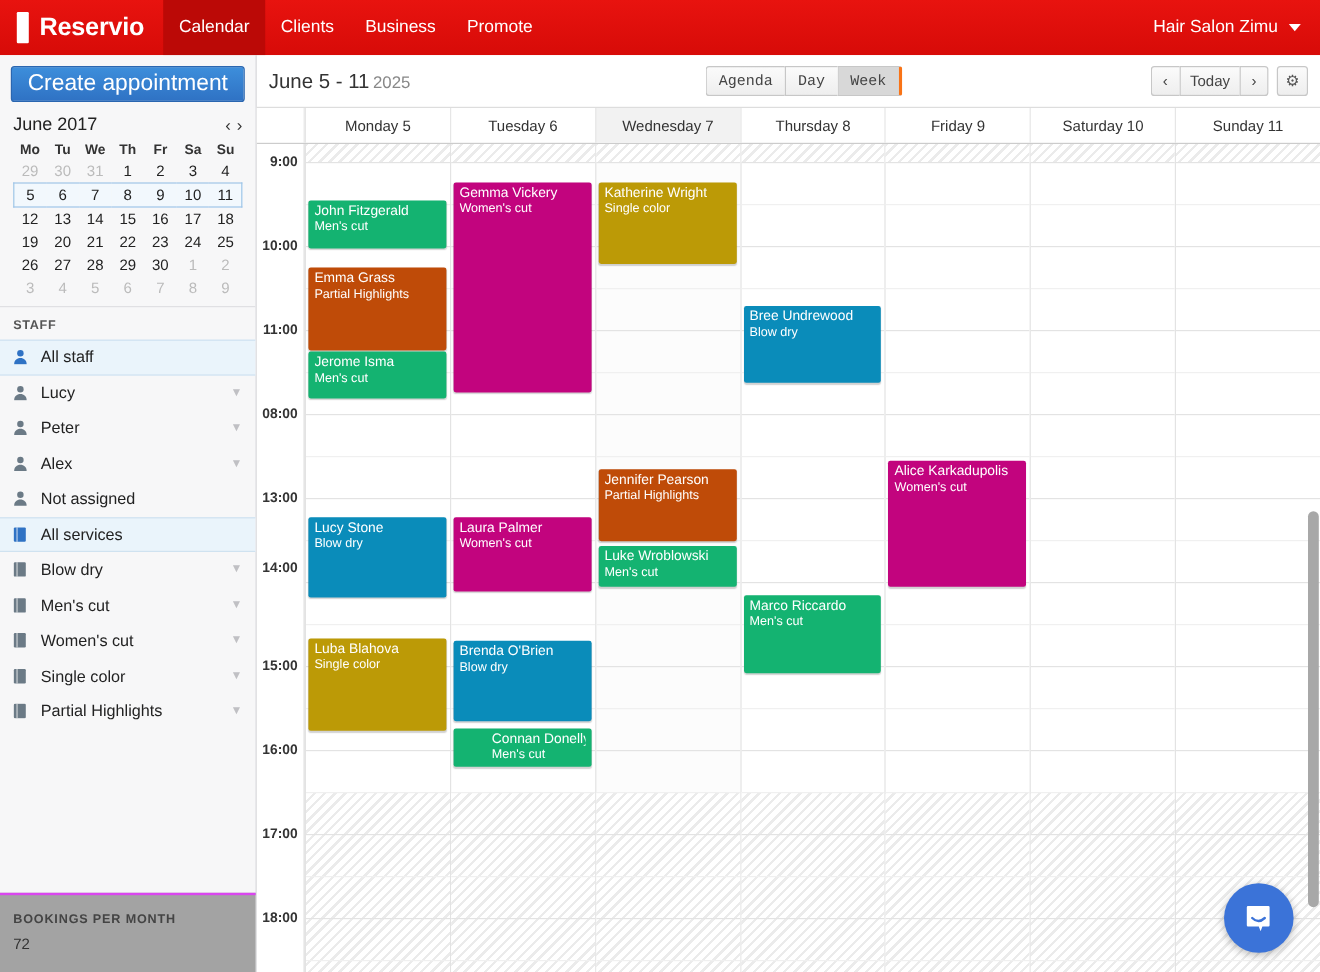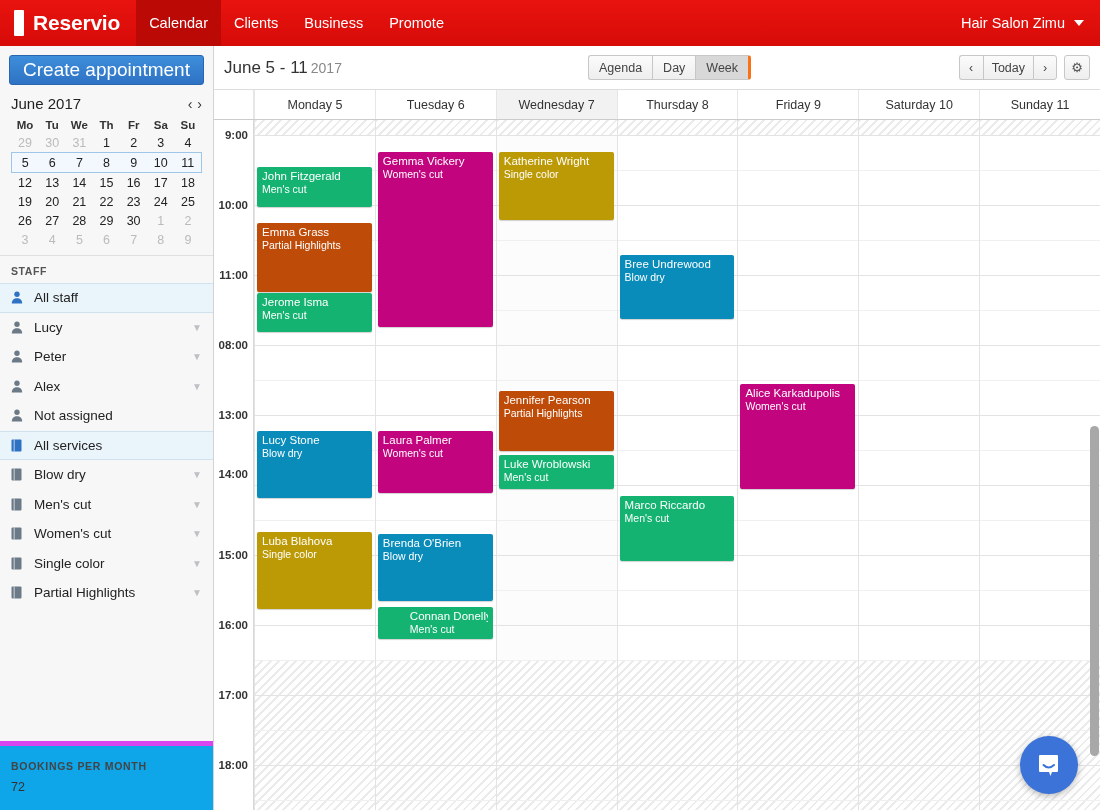--- a/index.html
+++ b/index.html
@@ -93,22 +93,22 @@
     display: flex; align-items: center; height: 29.5px;
     padding: 0 11px; cursor: pointer; font-size: 13.5px; color: #222;
   }
   .sb-row.sel { background: #eaf4fb; border-top: 1px solid #cfe2f0; border-bottom: 1px solid #cfe2f0; }
   .sb-ico { width: 16px; margin-right: 7px; display: flex; align-items: center; }
   .sb-chev { margin-left: auto; color: #c0c0c4; font-size: 10px; }
   .sb-label { white-space: nowrap; }
 
   .foot-stat {
     position: absolute; bottom: 0; left: 0; width: 214px;
-    border-top: 5px solid #d946ef; padding: 14px 11px 16px 11px;
-    background: #0ea5e9;
+    border-top: 2px solid #d946ef; padding: 14px 11px 16px 11px;
+    background: #a3a3a3;
   }
   .foot-stat-title {
     font-size: 10.5px; font-weight: bold; color: #444;
     letter-spacing: 0.7px; margin-bottom: 8px;
   }
   .foot-stat-value { font-size: 12.5px; color: #333; }
 
   
   .cal {
     position: absolute; top: 46px; left: 214px;
@@ -119,21 +119,21 @@
     display: flex; align-items: center; padding: 0 10px;
   }
   .cal-title { font-size: 17px; color: #333; }
   .cal-title .yr { color: #888; font-size: 14px; margin-left: 3px; }
   .seg { position: absolute; left: 374px; display: flex; }
   .seg-btn {
     height: 25px; padding: 0 10px; font-size: 12.5px; color: #444;
     background: linear-gradient(to bottom,#fbfbfb,#eeeeee);
     border: 1px solid #c7c7c7; border-right: none;
     display: flex; align-items: center; cursor: pointer;
-    font-family: Liberation Sans, sans-serif;
+    font-family: Liberation Mono, monospace;
   }
   .seg-btn:first-child { border-radius: 3px 0 0 3px; }
   .seg-btn:last-child { border-right: 3px solid #f97316; border-radius: 0 3px 3px 0; }
   .seg-btn.active { background: #d8d8d8; }
   .nav-right-grp { margin-left: auto; display: flex; align-items: center; }
   .nv-btn {
     height: 25px; min-width: 24px; padding: 0 8px; font-size: 12.5px; color: #444;
     background: linear-gradient(to bottom,#fbfbfb,#eeeeee);
     border: 1px solid #c7c7c7; border-right: none;
     display: flex; align-items: center; justify-content: center; cursor: pointer;
@@ -429,21 +429,21 @@
 
   <div class="foot-stat">
     <div class="foot-stat-title">BOOKINGS PER MONTH</div>
     <div class="foot-stat-value">72</div>
   </div>
 </div>
 
 <div class="cal">
   <div class="cal-toolbar">
     <div class="cal-title">
-      <span>June 5 - 11</span><span class="yr">2017</span>
+      <span>June 5 - 11</span><span class="yr">2025</span>
     </div>
     <div class="seg" id="view-switcher">
         <div class="seg-btn">Agenda</div>
         <div class="seg-btn">Day</div>
         <div class="seg-btn active">Week</div>
       </div>
     <div class="nav-right-grp">
       <div class="nv-btn">‹</div>
       <div class="nv-btn">Today</div>
       <div class="nv-btn last">›</div>

